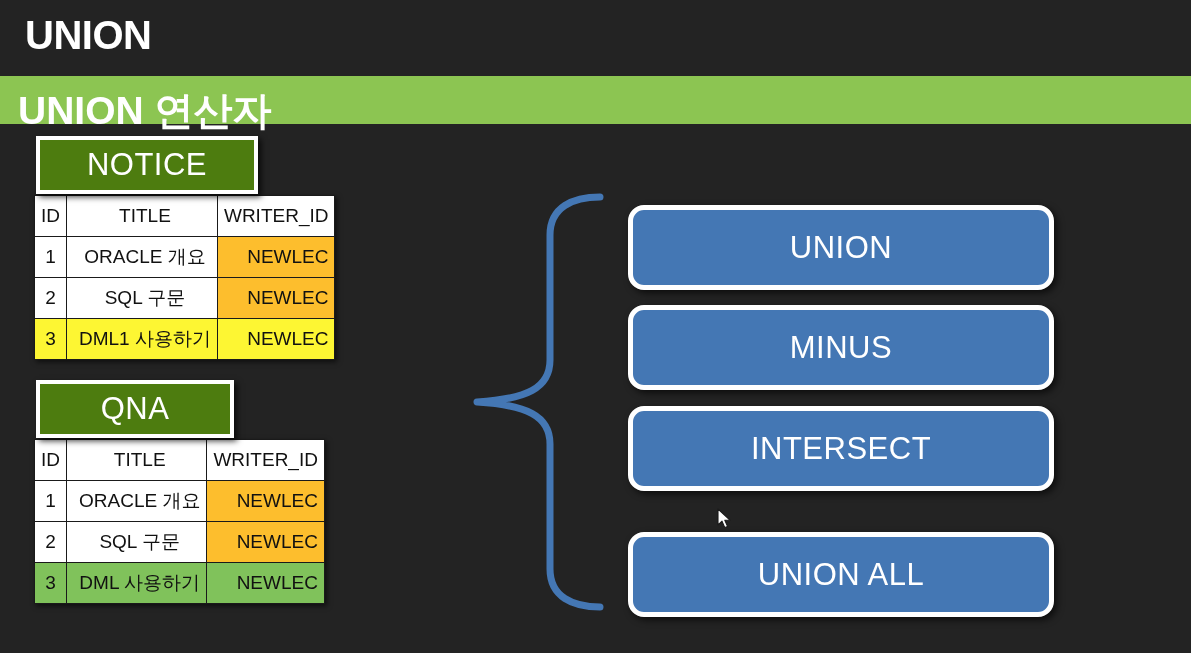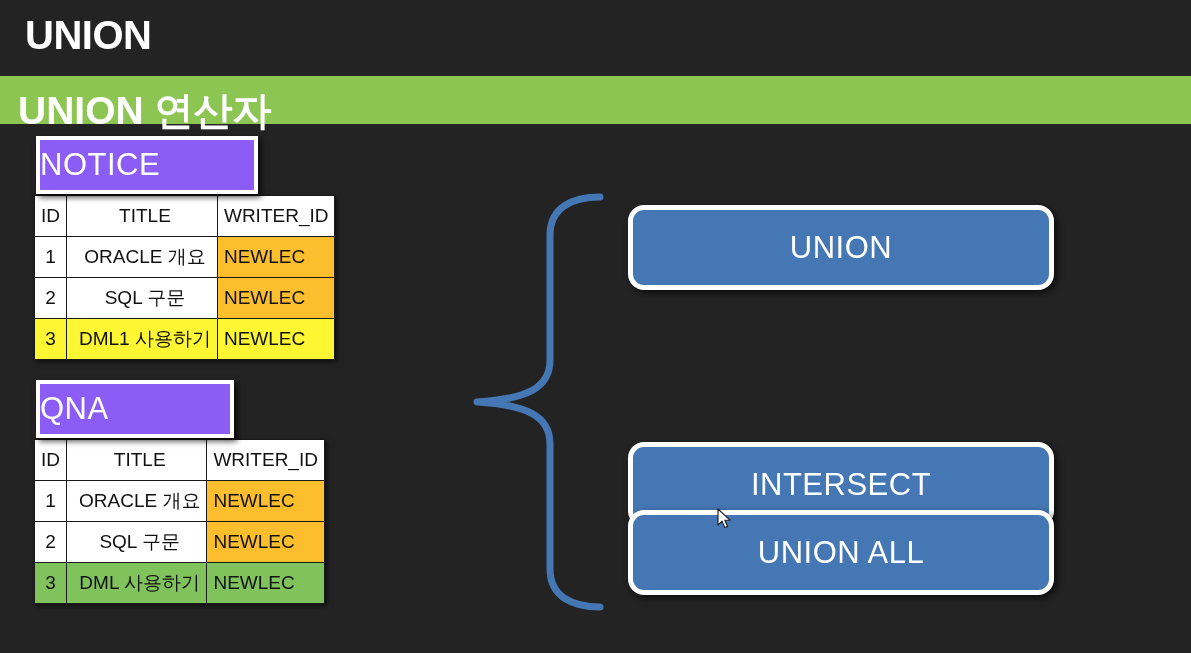--- a/index.html
+++ b/index.html
@@ -55,26 +55,27 @@
     color: #ffffff;
     font-family: "Liberation Sans", sans-serif;
   }
 
   
   .table-block {
     position: absolute;
   }
   .table-badge {
     position: absolute;
-    background: #8b5cf6;
+    background: #4d7c0f;
     border: 4px solid #ffffff;
     box-shadow: 3px 3px 6px rgba(0,0,0,0.75);
     box-sizing: border-box;
     display: flex;
     align-items: center;
+    justify-content: center;
     z-index: 4;
   }
   .table-badge span {
     color: #ffffff;
     font-size: 31px;
     font-family: "Liberation Sans", sans-serif;
     letter-spacing: 0.5px;
   }
   table.data-table {
     position: absolute;
@@ -91,21 +92,21 @@
     height: 40px;
     padding: 0 6px;
     font-family: "Liberation Sans", sans-serif;
     background: #ffffff;
     overflow: hidden;
     white-space: nowrap;
   }
   table.data-table th { text-align: center; }
   .col-id     { width: 72px;  text-align: center; }
   .col-title  { width: 212px; text-align: center; padding-left: 12px !important; }
-  .col-writer { width: 138px; text-align: left; }
+  .col-writer { width: 138px; text-align: right; }
 
   .fill-orange { background: #fdbe2d !important; }
   .fill-yellow { background: #fdf633 !important; }
   .fill-green  { background: #80c25b !important; }
 
   
   #brace-svg {
     position: absolute;
     left: 465px;
     top: 185px;
@@ -231,24 +232,27 @@
              L 85 175
              C 85 203, 62 214, 12 217
              C 62 220, 85 231, 85 259
              L 85 384
              C 85 412, 108 422, 135 422" fill="none" stroke="#4477b4" stroke-width="7" stroke-linecap="round" stroke-linejoin="round"></path>
   </svg>
 
   <div class="op-button" style="top:205px;">
     <span>UNION</span>
   </div>
-  <div class="op-button" style="top:406px;margin-top:36px;">
+  <div class="op-button" style="top:305px;">
+    <span>MINUS</span>
+  </div>
+  <div class="op-button" style="top:406px;">
     <span>INTERSECT</span>
   </div>
-  <div class="op-button" style="top:510px;">
+  <div class="op-button" style="top:532px;">
     <span>UNION ALL</span>
   </div>
 
   <svg id="cursor" viewBox="0 0 16 22">
     <path d="M 1 1 L 1 17 L 5 13.2 L 7.8 19.6 L 10.6 18.4 L 7.8 12.2 L 13 12.2 Z" fill="#ffffff" stroke="#1b1b1b" stroke-width="1.1" stroke-linejoin="round"></path>
   </svg>
 
 </div>
 
 </body></html>

